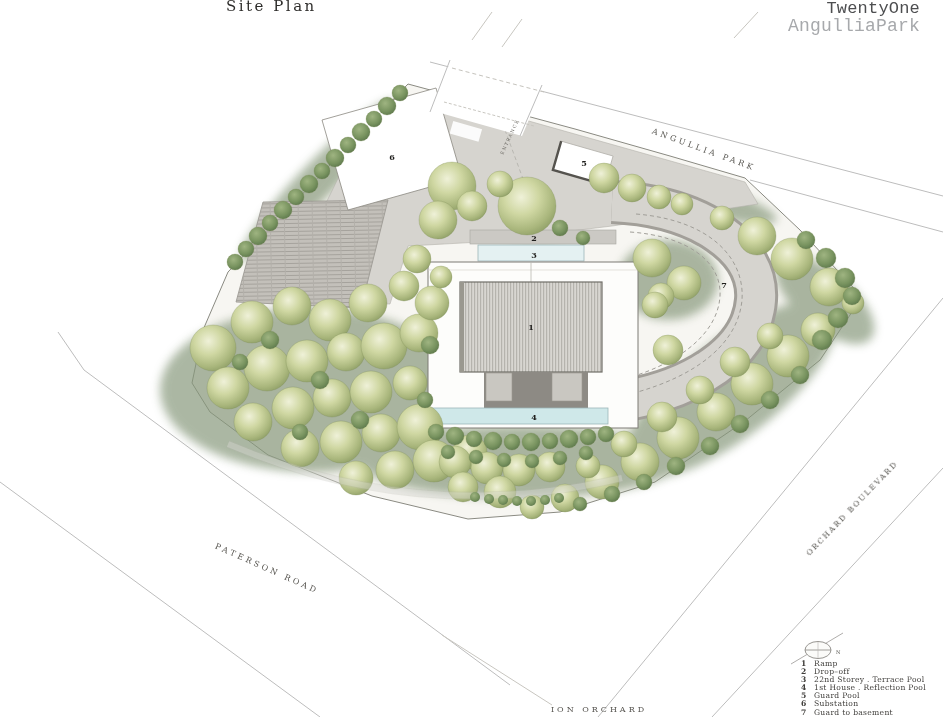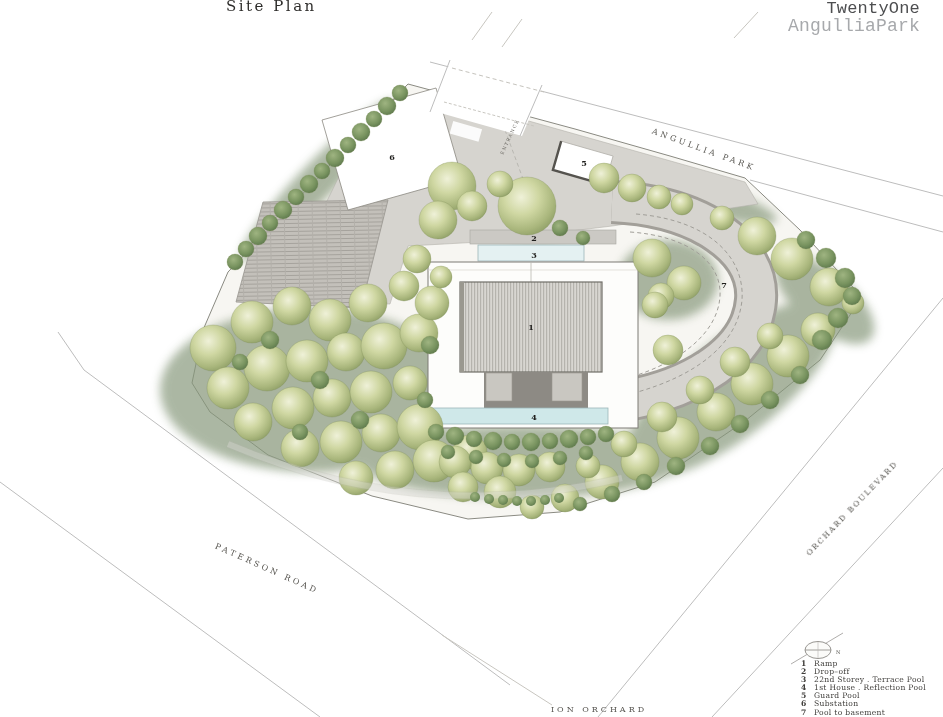--- a/index.html
+++ b/index.html
@@ -334,17 +334,17 @@
     <div class="legend-row">
       <span class="lnum">5</span>
       <span class="llabel">Guard Pool</span>
     </div>
     <div class="legend-row">
       <span class="lnum">6</span>
       <span class="llabel">Substation</span>
     </div>
     <div class="legend-row">
       <span class="lnum">7</span>
-      <span class="llabel">Pool to basement</span>
+      <span class="llabel">Guard to basement</span>
     </div>
   </div>
 
 </div>
 
 </body></html>

